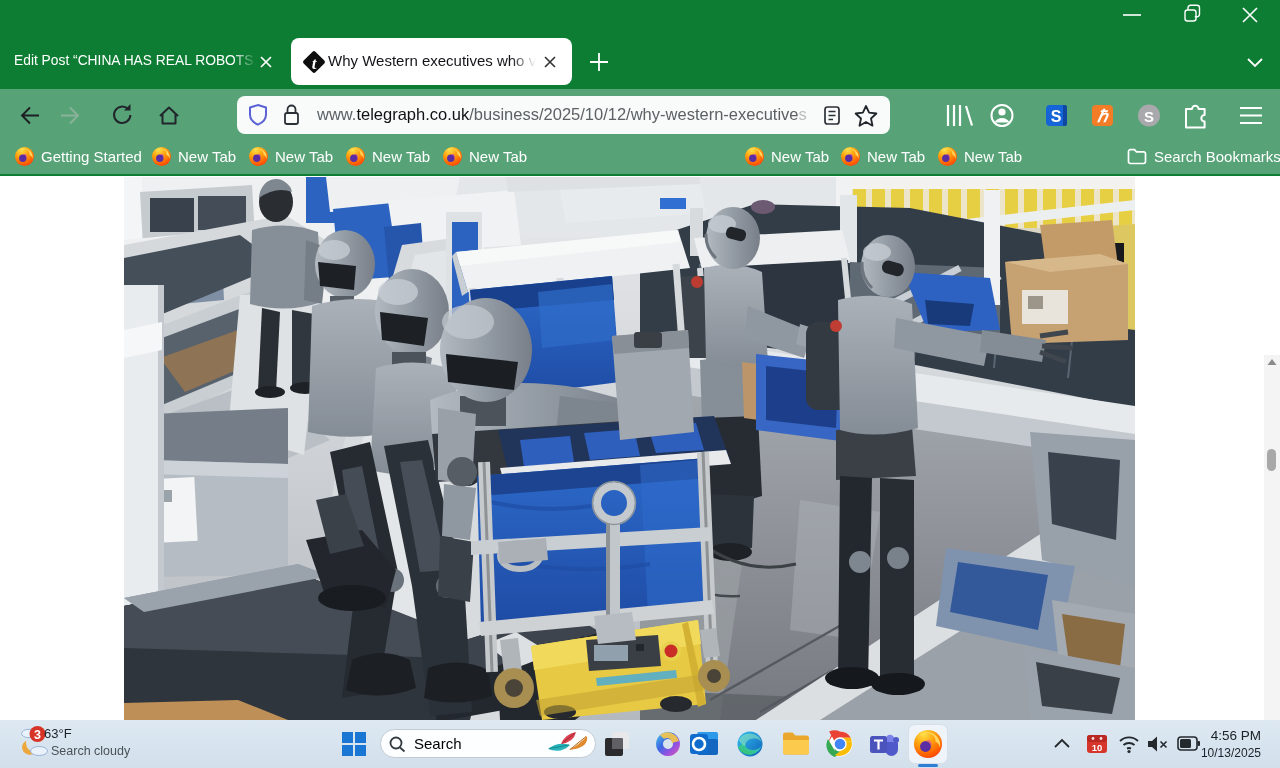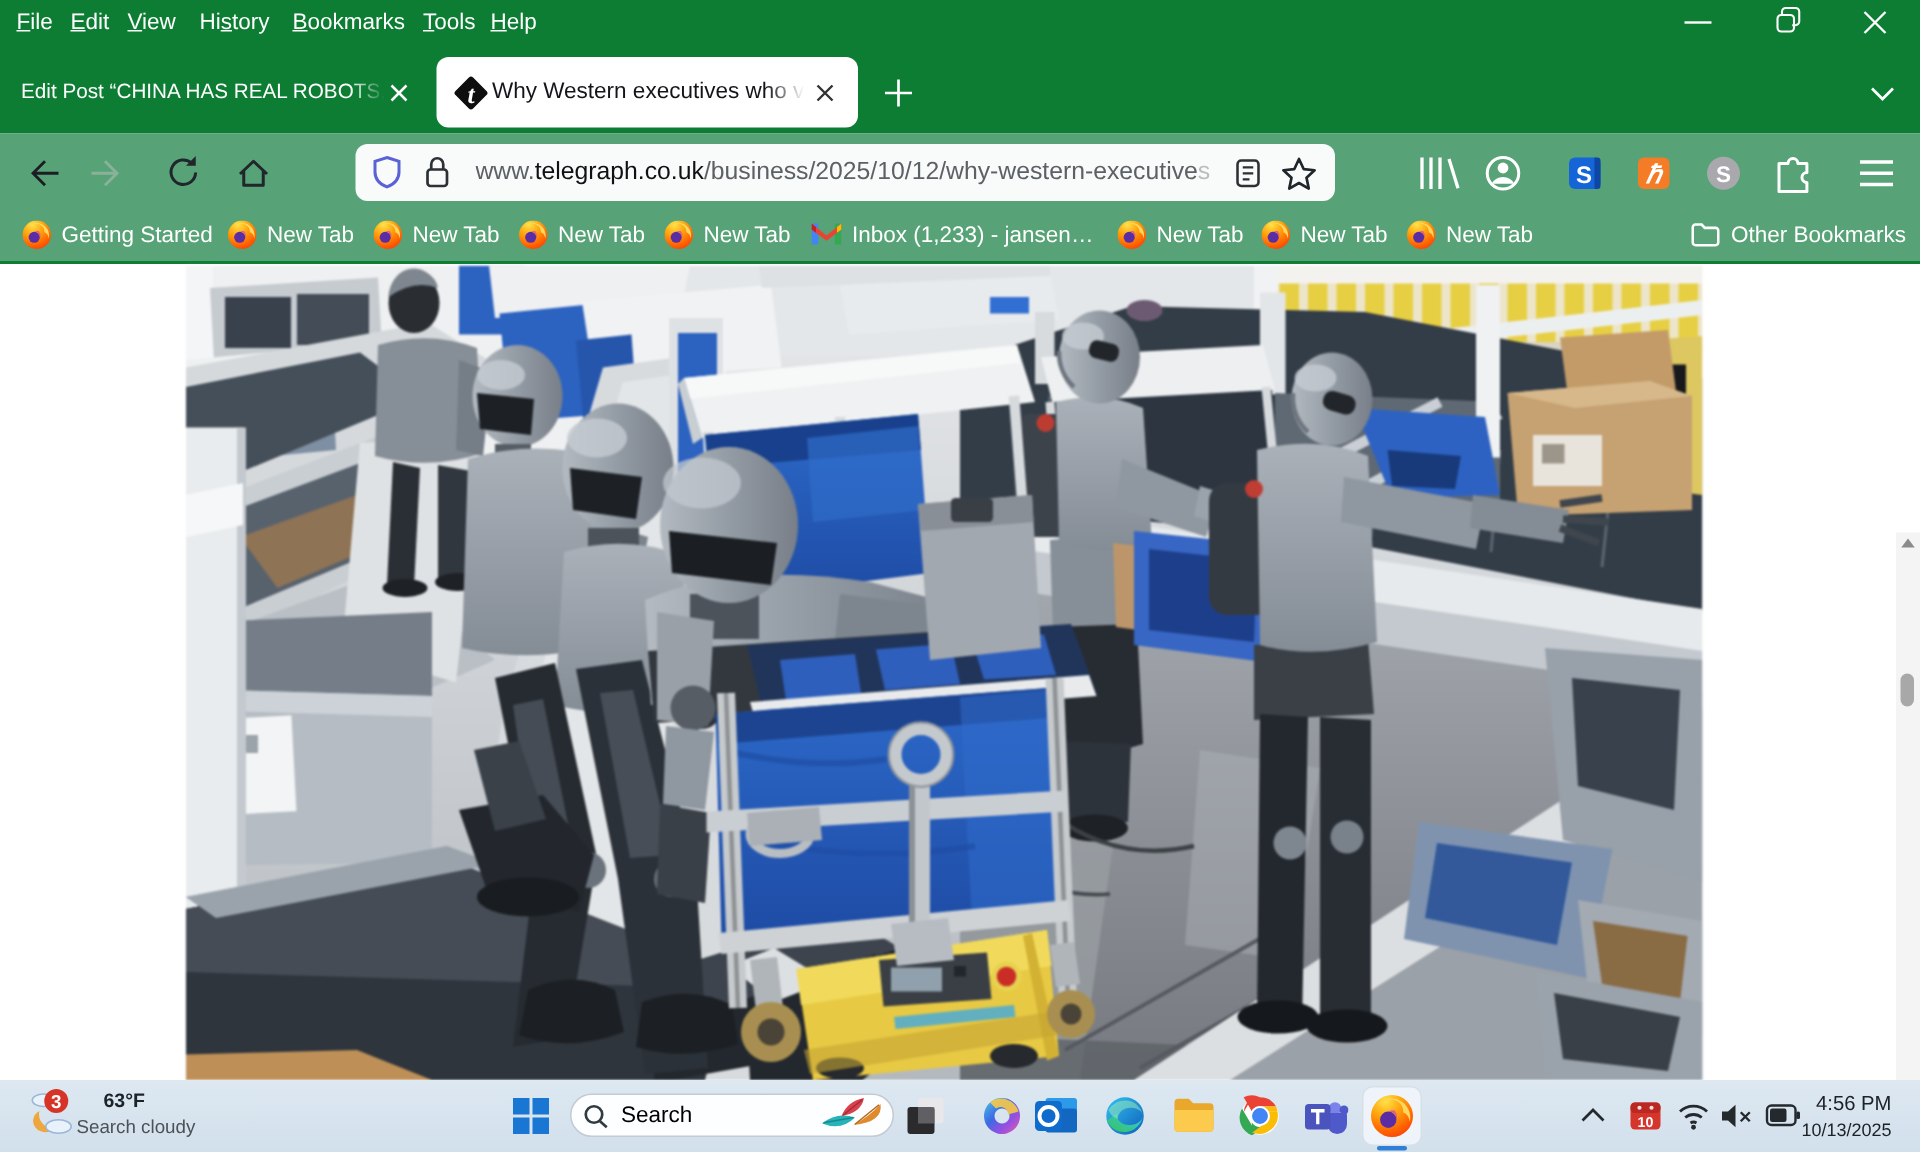--- a/index.html
+++ b/index.html
@@ -38,29 +38,20 @@
   #scrollthumb { position:absolute; left:3px; top:94px; width:9px; height:22px; background:#a8a8a8; border-radius:5px; }
 
   
   #taskbar { position:absolute; left:0; top:720px; width:1280px; height:48px; background:linear-gradient(#dde8f1,#d2e0ec); }
 </style>
 </head>
 <body>
 <div id="stage">
 
   <div id="titlebar">
-    <div id="menubar">
-      <span class="mi" style="left:11px"><u>F</u>ile</span>
-      <span class="mi" style="left:47px"><u>E</u>dit</span>
-      <span class="mi" style="left:85px"><u>V</u>iew</span>
-      <span class="mi" style="left:133px">Hi<u>s</u>tory</span>
-      <span class="mi" style="left:195px"><u>B</u>ookmarks</span>
-      <span class="mi" style="left:282px"><u>T</u>ools</span>
-      <span class="mi" style="left:327px"><u>H</u>elp</span>
-    </div>
     <svg id="wincontrols" width="1280" height="30" style="position:absolute;left:0;top:0">
       <line x1="1123" y1="15" x2="1141" y2="15" stroke="#fff" stroke-width="1.6"></line>
       <rect x="1185" y="10" width="11" height="11" rx="2.5" fill="none" stroke="#fff" stroke-width="1.4"></rect>
       <path d="M 1188 10 v -2.2 a 2.5 2.5 0 0 1 2.5 -2.5 h 6.5 a 2.5 2.5 0 0 1 2.5 2.5 v 6.5 a 2.5 2.5 0 0 1 -2.5 2.5 h -2.2" fill="none" stroke="#fff" stroke-width="1.4"></path>
       <path d="M 1243 8 l 14 14 M 1257 8 l -14 14" stroke="#fff" stroke-width="1.6"></path>
     </svg>
     <div id="tab1text">Edit Post “CHINA HAS REAL ROBOTS<span style="opacity:.55">,</span></div>
     <svg id="tab1x" width="14" height="14" viewBox="0 0 14 14" style="left:259px;top:55px">
         <path d="M2 2 L12 12 M12 2 L2 12" stroke="#fff" stroke-width="1.7"></path>
       </svg>
@@ -180,26 +171,20 @@
           <use href="#ffx"></use>
         </svg>
         <span>New Tab</span>
       </div>
     <div class="bm" style="left:443px">
         <svg width="19" height="19" viewBox="0 0 19 19">
           <use href="#ffx"></use>
         </svg>
         <span>New Tab</span>
       </div>
-    <div class="bm" style="left:541px">
-        <svg width="20" height="18" viewBox="0 0 20 18">
-          <use href="#gmailM"></use>
-        </svg>
-        <span>Inbox (1,233) - jansen…</span>
-      </div>
     <div class="bm" style="left:745px">
         <svg width="19" height="19" viewBox="0 0 19 19">
           <use href="#ffx"></use>
         </svg>
         <span>New Tab</span>
       </div>
     <div class="bm" style="left:841px">
         <svg width="19" height="19" viewBox="0 0 19 19">
           <use href="#ffx"></use>
         </svg>
@@ -208,21 +193,21 @@
     <div class="bm" style="left:938px">
         <svg width="19" height="19" viewBox="0 0 19 19">
           <use href="#ffx"></use>
         </svg>
         <span>New Tab</span>
       </div>
     <div class="bm" style="left:1127px">
         <svg width="20" height="17" viewBox="0 0 20 17">
           <path d="M 1.5 3.5 a 1.8 1.8 0 0 1 1.8 -1.8 h 4.2 l 2 2.2 h 7.2 a 1.8 1.8 0 0 1 1.8 1.8 v 8 a 1.8 1.8 0 0 1 -1.8 1.8 h -13.4 a 1.8 1.8 0 0 1 -1.8 -1.8 z" fill="none" stroke="#fff" stroke-width="1.7"></path>
         </svg>
-        <span>Other Bookmarks</span>
+        <span>Search Bookmarks</span>
       </div>
   </div>
 
   <div id="content">
     <div id="photo">
     <svg width="1011" height="543" viewBox="124 177 1011 543">
       <defs>
         <linearGradient id="bgg" x1="0" y1="0" x2="0" y2="1">
           <stop offset="0" stop-color="#e8eaec"></stop>
               <stop offset="1" stop-color="#b4b9bf"></stop>
@@ -576,21 +561,21 @@
 
     <svg width="46" height="48" style="position:absolute;left:18px;top:0">
       <path d="M 4 27 a 8 8 0 0 0 14 5 a 9 9 0 0 1 -10 -9 a 9 9 0 0 1 .3 -2.3 a 8 8 0 0 0 -4.3 6.3 z" fill="#eda73c"></path>
       <g fill="#e9f1fa" stroke="#9ab6d8" stroke-width="1">
         <ellipse cx="11" cy="13.5" rx="7.5" ry="4.2"></ellipse>
         <ellipse cx="21" cy="31" rx="8.5" ry="4.5"></ellipse>
       </g>
       <circle cx="19.5" cy="14" r="8" fill="#d63426"></circle>
       <text x="19.5" y="18.6" text-anchor="middle" font-size="12.5" font-weight="bold" fill="#fff">3</text>
     </svg>
-    <div style="position:absolute;left:69px;top:6px;font-size:13px;font-weight:bold;color:#1c2228">63°F</div>
+    <div style="position:absolute;left:44px;top:6px;font-size:13px;font-weight:normal;color:#1c2228">63°F</div>
     <div style="position:absolute;left:51px;top:24px;font-size:12.5px;color:#4a5257">Search cloudy</div>
 
     <svg width="26" height="26" style="position:absolute;left:341px;top:11px" viewBox="0 0 26 26">
       <rect x="1" y="1" width="11" height="11" fill="#1976d2"></rect>
         <rect x="14" y="1" width="11" height="11" fill="#1976d2"></rect>
       <rect x="1" y="14" width="11" height="11" fill="#1976d2"></rect>
         <rect x="14" y="14" width="11" height="11" fill="#1976d2"></rect>
     </svg>
 
     <div style="position:absolute;left:380px;top:9px;width:216px;height:29px;background:#fdfeff;border:1px solid #c3cbd2;border-radius:15px">

